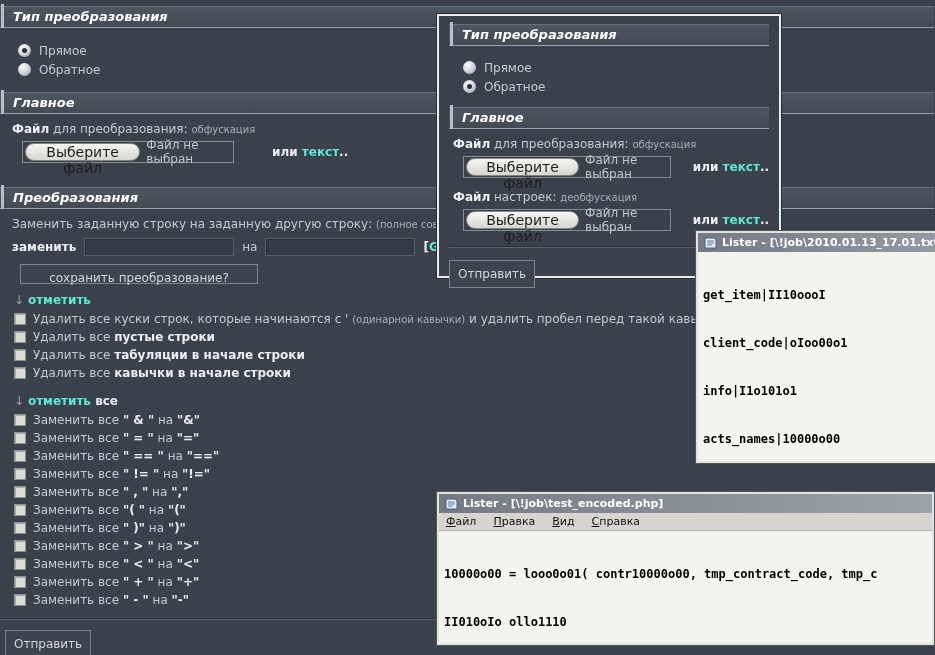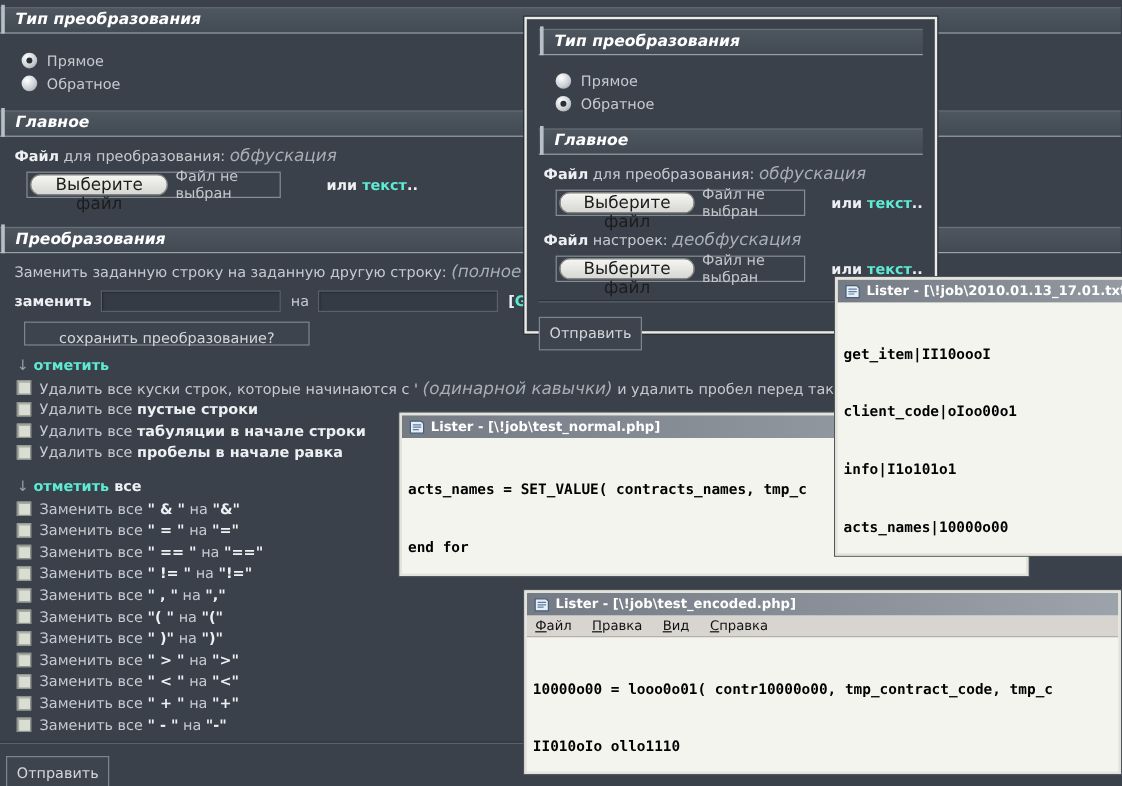--- a/index.html
+++ b/index.html
@@ -18,21 +18,21 @@
 
   
   .radio-row { display:flex; align-items:center; gap:8px; height:19px; }
   .radio { width:13px; height:13px; border-radius:50%; flex:0 0 auto;
     background:radial-gradient(circle at 35% 30%, #ffffff, #ccd1d6 55%, #8f959c); position:relative; }
   .radio.checked::after { content:""; position:absolute; left:4px; top:4px; width:5px; height:5px; border-radius:50%; background:#2a2f35; }
   .cb-row { display:flex; align-items:flex-start; gap:7px; min-height:17px; margin:0 0 1px 14px; }
   .cb { width:12px; height:12px; margin-top:1px; flex:0 0 auto; background:#d9ddd2;
     border:1px solid #8d938d; box-shadow:inset 1px 1px 0 #a8aea6; }
   .bold-part { font-weight:bold; color:#edf0f3; }
-  .hint { font-style:italic; font-size:14px; color:#a9aeb5; }
+  .hint { font-size:10px; color:#a9aeb5; }
   a.link { color:#5eead4; font-weight:bold; cursor:pointer; }
   .arrow { color:#9aa0a7; }
 
   
   .file-label { margin:8px 0 0 12px; }
   .file-row { display:flex; align-items:center; margin:5px 0 0 22px; }
   .file-box { display:flex; align-items:center; width:212px; height:22px; border:1px solid #868d95; padding:1px 2px; }
   .file-btn { height:18px; border-radius:9px; background:linear-gradient(to bottom,#f6f6f4,#d6d6d2);
     border:1px solid #84847f; color:#1c1c1c; font-size:14px; padding:0 9px; font-family:"DejaVu Sans",sans-serif; cursor:pointer; }
   .file-status { margin-left:6px; color:#c3c7cc; }
@@ -142,21 +142,21 @@
     <div class="cb-row">
       <span class="cb"></span>
       <span><span class="pre">Удалить все </span><span class="bold-part pre">пустые строки</span></span>
     </div>
     <div class="cb-row">
       <span class="cb"></span>
       <span><span class="pre">Удалить все </span><span class="bold-part pre">табуляции в начале строки</span></span>
     </div>
     <div class="cb-row">
       <span class="cb"></span>
-      <span><span class="pre">Удалить все </span><span class="bold-part pre">пробелы в начале равка</span></span>
+      <span><span class="pre">Удалить все </span><span class="bold-part pre">кавычки в начале строки</span></span>
     </div>
 
     <div style="margin:11px 0 5px 14px;">
       <span class="arrow">↓</span>
       <a class="link">отметить</a><span class="bold-part pre"> все</span>
     </div>
 
     <div class="cb-row">
         <span class="cb"></span>
         <span><span class="pre">Заменить все </span><span class="bold-part pre">" &amp; "</span><span class="pre"> на </span><span class="bold-part pre">"&amp;"</span></span>
@@ -273,38 +273,20 @@
       
       
       
       
       
       
       
     </div>
   </div>
 
-  <div class="lister lister-normal">
-    <div class="lister-title">
-      <svg class="lister-icon" width="14" height="12" viewBox="0 0 14 12">
-          <path d="M2 1 L11 1 L13 3 L13 11 L2 11 Z" fill="#e9eef6" stroke="#44607e" stroke-width="1"></path>
-          <path d="M4 4 H11 M4 6 H11 M4 8 H9" stroke="#5d7ca0" stroke-width="1"></path>
-        </svg>
-      <span>Lister - [\!job\test_normal.php]</span>
-    </div>
-    <div class="lister-body">
-      <div>acts_names = SET_VALUE( contracts_names, tmp_c</div>
-      <div>end for</div>
-      
-      
-      
-      
-      
-    </div>
-  </div>
 
   <div class="lister lister-encoded">
     <div class="lister-title">
       <svg class="lister-icon" width="14" height="12" viewBox="0 0 14 12">
           <path d="M2 1 L11 1 L13 3 L13 11 L2 11 Z" fill="#e9eef6" stroke="#44607e" stroke-width="1"></path>
           <path d="M4 4 H11 M4 6 H11 M4 8 H9" stroke="#5d7ca0" stroke-width="1"></path>
         </svg>
       <span>Lister - [\!job\test_encoded.php]</span>
     </div>
     <div class="lister-menu">

